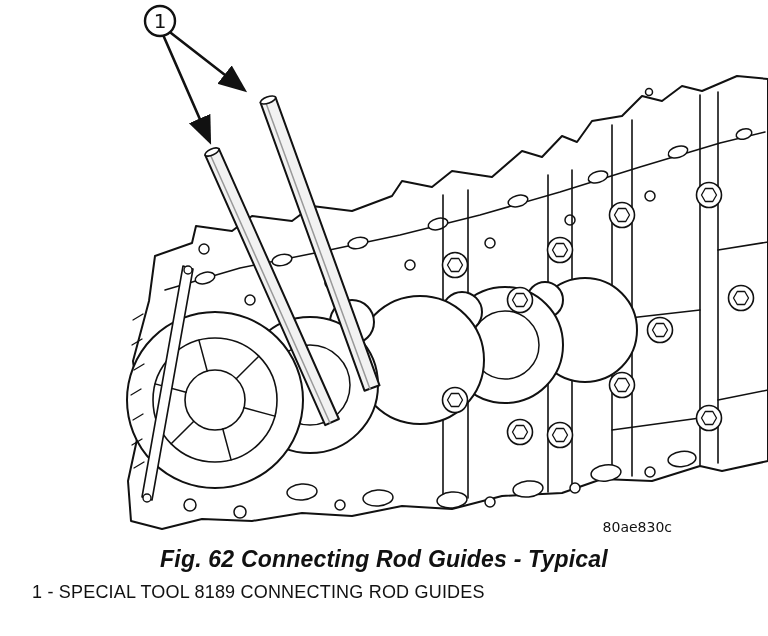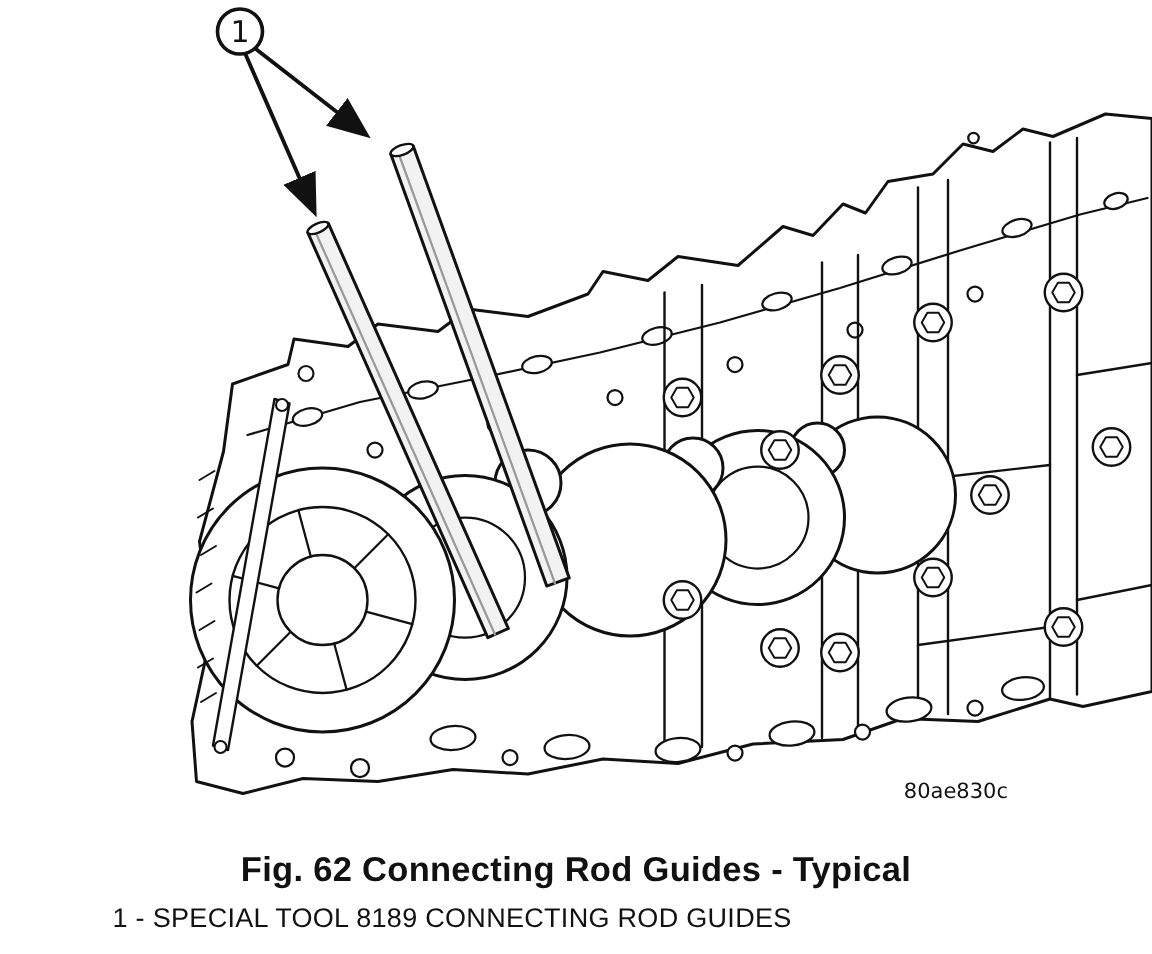--- a/index.html
+++ b/index.html
@@ -7,30 +7,31 @@
     position:relative;
     width:768px;height:636px;
     background:#ffffff;
     font-family:"Liberation Sans", sans-serif;
     overflow:hidden;
   }
   .figure-svg{display:block;}
   .caption{
     text-align:center;
     font-weight:bold;
+    font-style:italic;
     font-size:23px;
     color:#111;
-    margin-top:24px;
+    margin-top:4px;
     letter-spacing:0.2px;
   }
   .legend{
     font-size:18px;
     color:#111;
     margin-top:9px;
-    margin-left:75px;
+    margin-left:32px;
     letter-spacing:0.2px;
   }
 </style>
 </head>
 <body>
 
 <div class="page">
 
   <svg class="figure-svg" width="768" height="542" viewBox="0 0 768 542" fill="none" stroke-linecap="round" stroke-linejoin="round">
 

